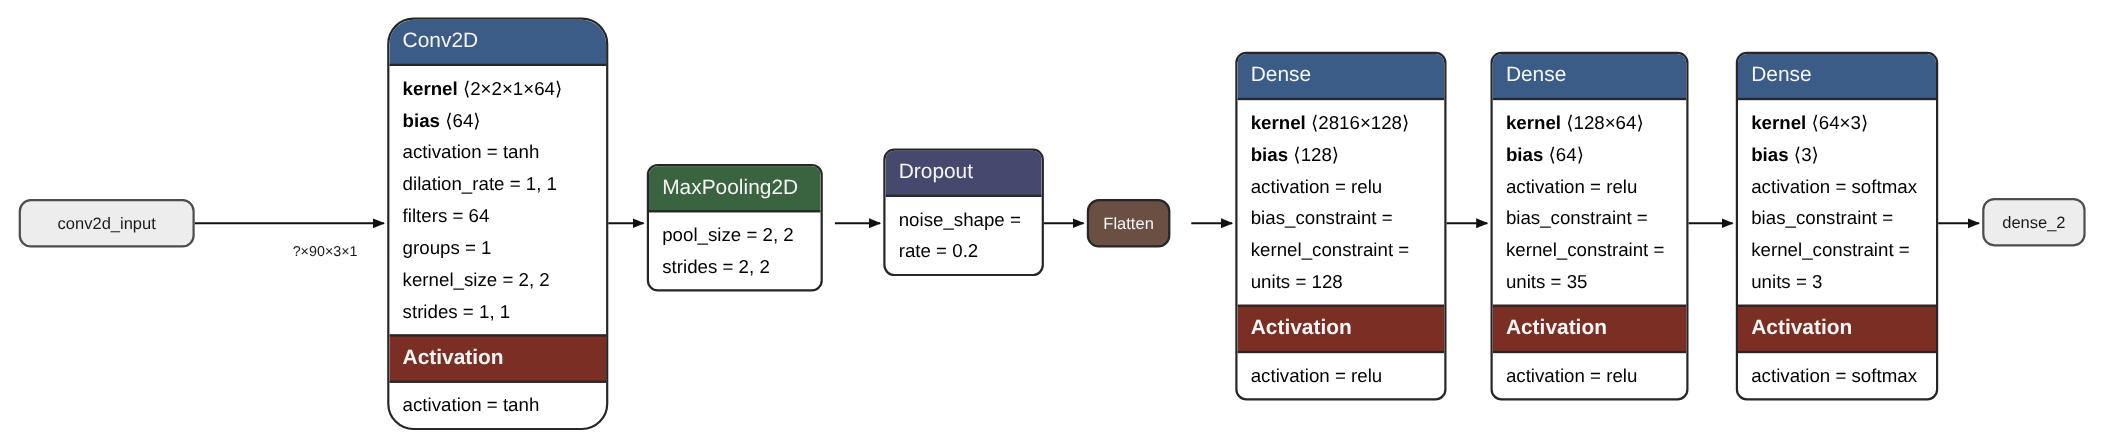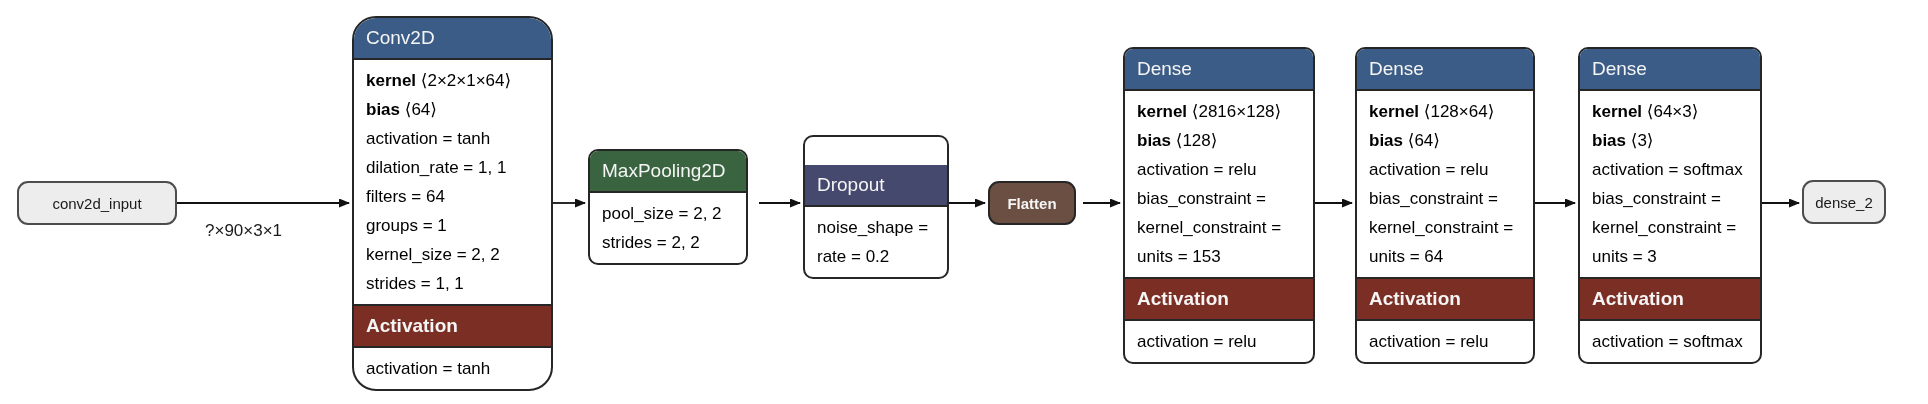--- a/index.html
+++ b/index.html
@@ -27,21 +27,21 @@
     color: #f5f5f5;
     font-size: 19px;
     line-height: 24px;
     padding: 8px 12px;
     border-bottom: 2px solid var(--c-card-border, #262626);
     white-space: nowrap;
   }
   .hdr.sub { border-top: 2px solid var(--c-card-border, #262626); font-weight: bold; }
   .c-layer      { background: var(--c-layer, #3a5c86); }
   .c-pool       { background: var(--c-pool, #3a6340); }
-  .c-dropout    { background: var(--c-dropout, #46496e); margin-top: 28px; }
+  .c-dropout    { background: var(--c-dropout, #46496e); }
   .c-activation { background: var(--c-activation, #7b2e24); }
   .attrs { padding: 6px 12px; }
   .attrs:last-child { border-bottom: none; }
   .attr-row {
     font-size: 17px;
     line-height: 29px;
     color: #000000;
     white-space: nowrap;
   }
   .attr-row b { font-weight: 700; }
@@ -63,23 +63,23 @@
     color: #1a1a1a;
   }
   .pill.flatten {
     background: var(--c-flatten, #6a4f42);
     border: 2px solid var(--c-card-border, #262626);
     color: #f5f5f5;
   }
   .edge-label {
     position: absolute;
     z-index: 2;
-    font-size: 17px;
+    font-size: 13px;
     color: #1a1a1a;
-    text-align: left;
+    text-align: right;
     white-space: nowrap;
   }
 </style>
 </head>
 <body>
 
 <div id="canvas">
 
   <svg class="edges" width="1928" height="404">
     <defs>
@@ -128,47 +128,47 @@
   </div>
 
   <div class="card" style="left:803px; top:135px; width:146px;">
     <div class="hdr c-dropout">Dropout</div>
     <div class="attrs">
         <div class="attr-row">noise_shape =</div>
         <div class="attr-row">rate = 0.2</div>
       </div>
   </div>
 
-  <div class="pill flatten" style="left:988px; top:181px; width:88px; height:44px;font-weight:bold;">Flatten</div>
+  <div class="pill flatten" style="left:988px; top:181px; width:76px; height:44px;">Flatten</div>
 
   <div class="card" style="left:1123px; top:47px; width:192px;">
     <div class="hdr c-layer">Dense</div>
     <div class="attrs">
         <div class="attr-row"><b>kernel</b>&nbsp;⟨2816×128⟩</div>
         <div class="attr-row"><b>bias</b>&nbsp;⟨128⟩</div>
         <div class="attr-row">activation = relu</div>
         <div class="attr-row">bias_constraint =</div>
         <div class="attr-row">kernel_constraint =</div>
-        <div class="attr-row">units = 153</div>
+        <div class="attr-row">units = 128</div>
       </div>
     <div class="hdr sub c-activation">Activation</div>
     <div class="attrs">
         <div class="attr-row">activation = relu</div>
       </div>
   </div>
 
   <div class="card" style="left:1355px; top:47px; width:180px;">
     <div class="hdr c-layer">Dense</div>
     <div class="attrs">
         <div class="attr-row"><b>kernel</b>&nbsp;⟨128×64⟩</div>
         <div class="attr-row"><b>bias</b>&nbsp;⟨64⟩</div>
         <div class="attr-row">activation = relu</div>
         <div class="attr-row">bias_constraint =</div>
         <div class="attr-row">kernel_constraint =</div>
-        <div class="attr-row">units = 64</div>
+        <div class="attr-row">units = 35</div>
       </div>
     <div class="hdr sub c-activation">Activation</div>
     <div class="attrs">
         <div class="attr-row">activation = relu</div>
       </div>
   </div>
 
   <div class="card" style="left:1578px; top:47px; width:184px;">
     <div class="hdr c-layer">Dense</div>
     <div class="attrs">
@@ -178,15 +178,15 @@
         <div class="attr-row">bias_constraint =</div>
         <div class="attr-row">kernel_constraint =</div>
         <div class="attr-row">units = 3</div>
       </div>
     <div class="hdr sub c-activation">Activation</div>
     <div class="attrs">
         <div class="attr-row">activation = softmax</div>
       </div>
   </div>
 
-  <div class="pill io" style="left:1802px; top:180px; width:84px; height:44px;">dense_2</div>
+  <div class="pill io" style="left:1802px; top:180px; width:94px; height:44px;">dense_2</div>
 
 </div>
 
 </body></html>

